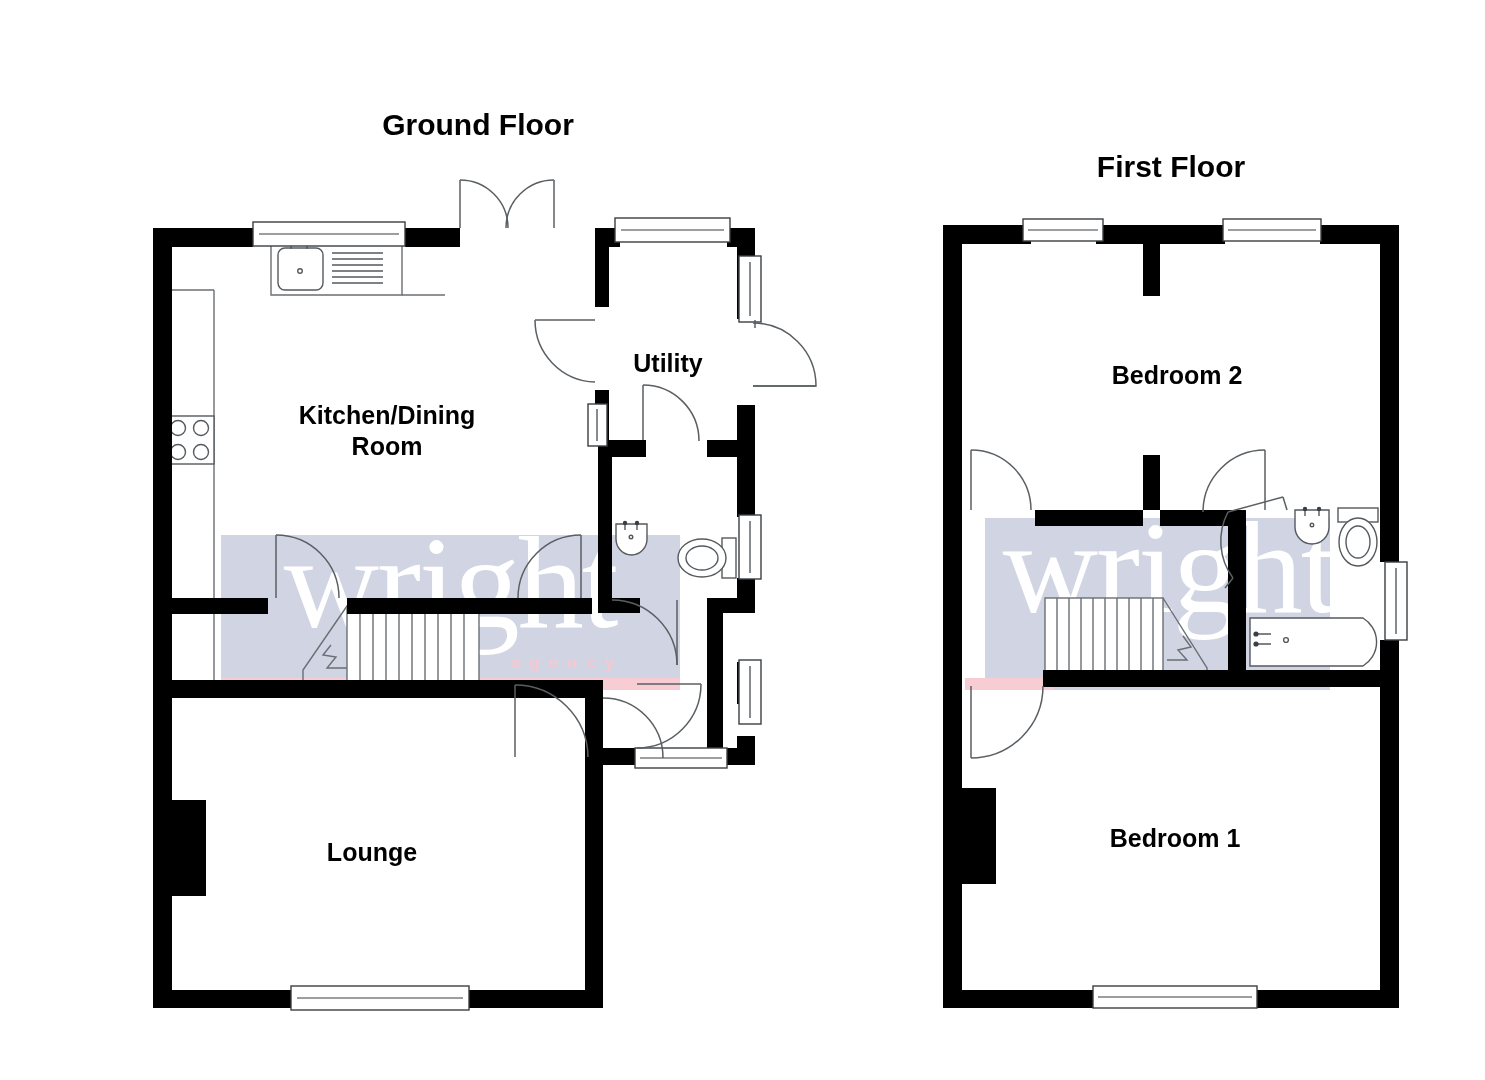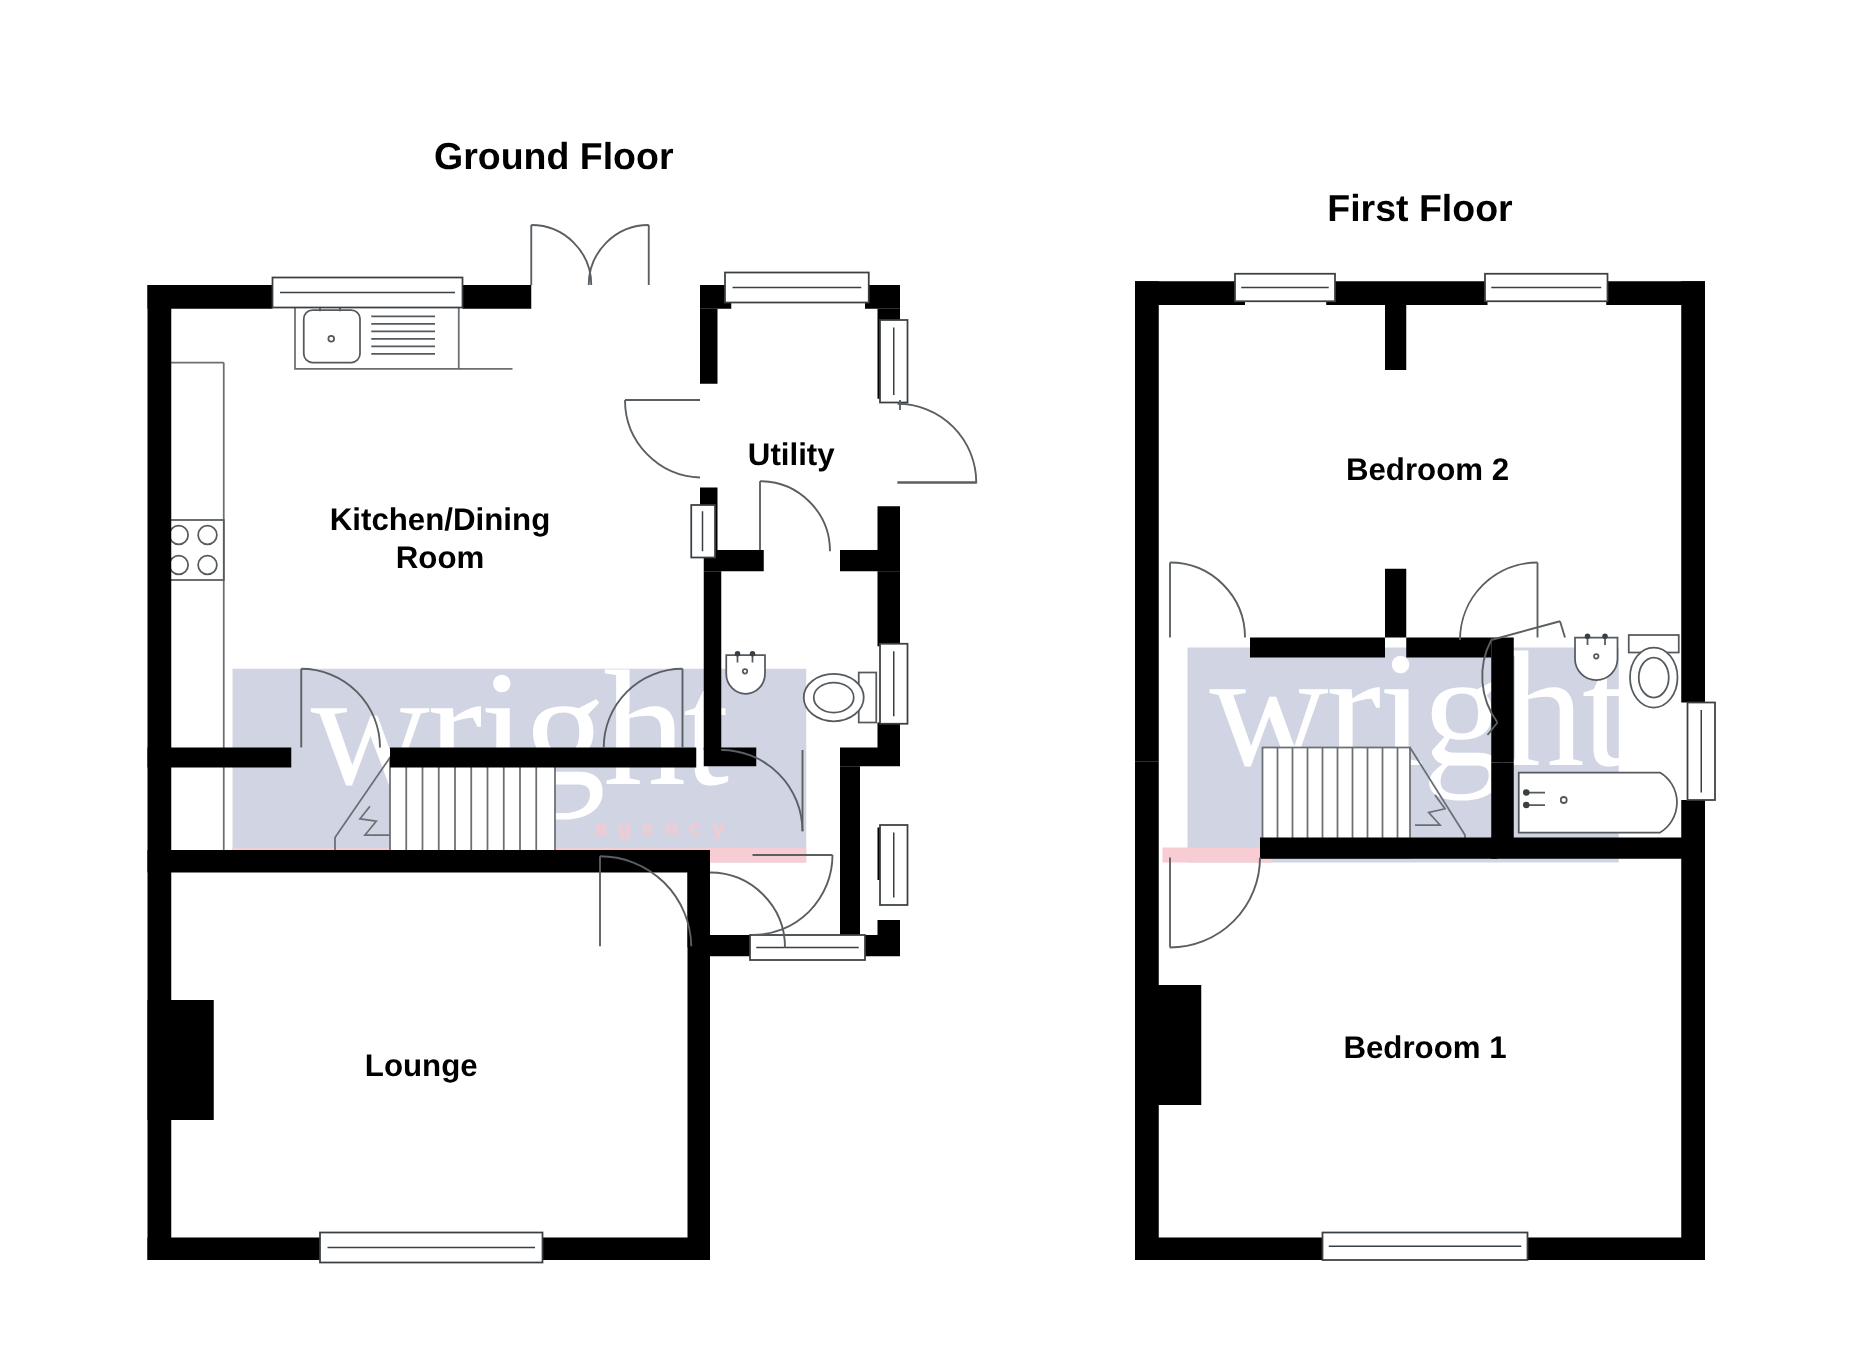--- a/index.html
+++ b/index.html
@@ -12,20 +12,21 @@
     height: 1080px;
     font-family: "Liberation Sans", sans-serif;
     position: relative;
     overflow: hidden;
   }
   #floorplan-root {
     position: absolute;
     left: 0; top: 0;
     width: 1322px;
     height: 1080px;
+    padding-left: 35px;
   }
   svg.plan {
     display: block;
     width: 1485px;
     height: 1080px;
   }
   .floor-title {
     font-family: "Liberation Sans", sans-serif;
     font-weight: bold;
     font-size: 30px;

